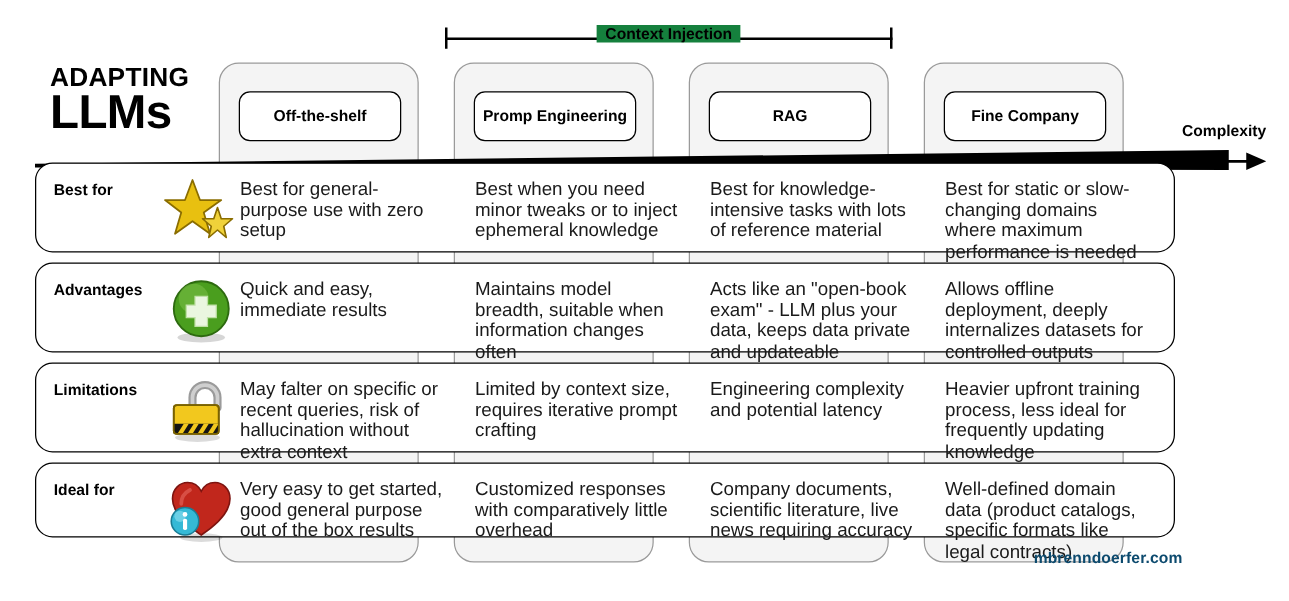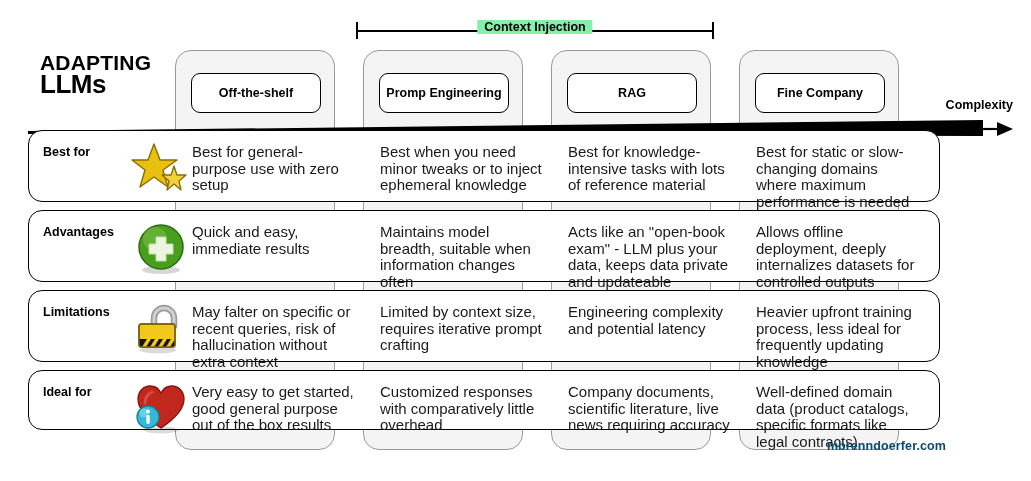--- a/index.html
+++ b/index.html
@@ -26,42 +26,42 @@
     line-height: 1;
   }
   #title-top {
     font-size: 21px;
     font-weight: bold;
     letter-spacing: 0.2px;
     color: #000;
     display: block;
   }
   #title-main {
-    font-size: 26px;
+    font-size: 38px;
     font-weight: bold;
     letter-spacing: -0.5px;
     color: #000;
     display: block;
     margin-top: -2px;
   }
 
   
   #bracket {
     position: absolute;
     left: 356px;
     top: 20px;
     width: 358px;
     height: 22px;
   }
   #bracket-label {
     position: absolute;
     left: 50%;
     top: 0px;
     transform: translateX(-50%);
-    background: #86efac;
+    background: #15803d;
     padding: 0 7px;
     font-size: 12.5px;
     font-weight: bold;
     color: #000;
     white-space: nowrap;
     z-index: 2;
   }
   #bracket-line {
     position: absolute;
     left: 0;

